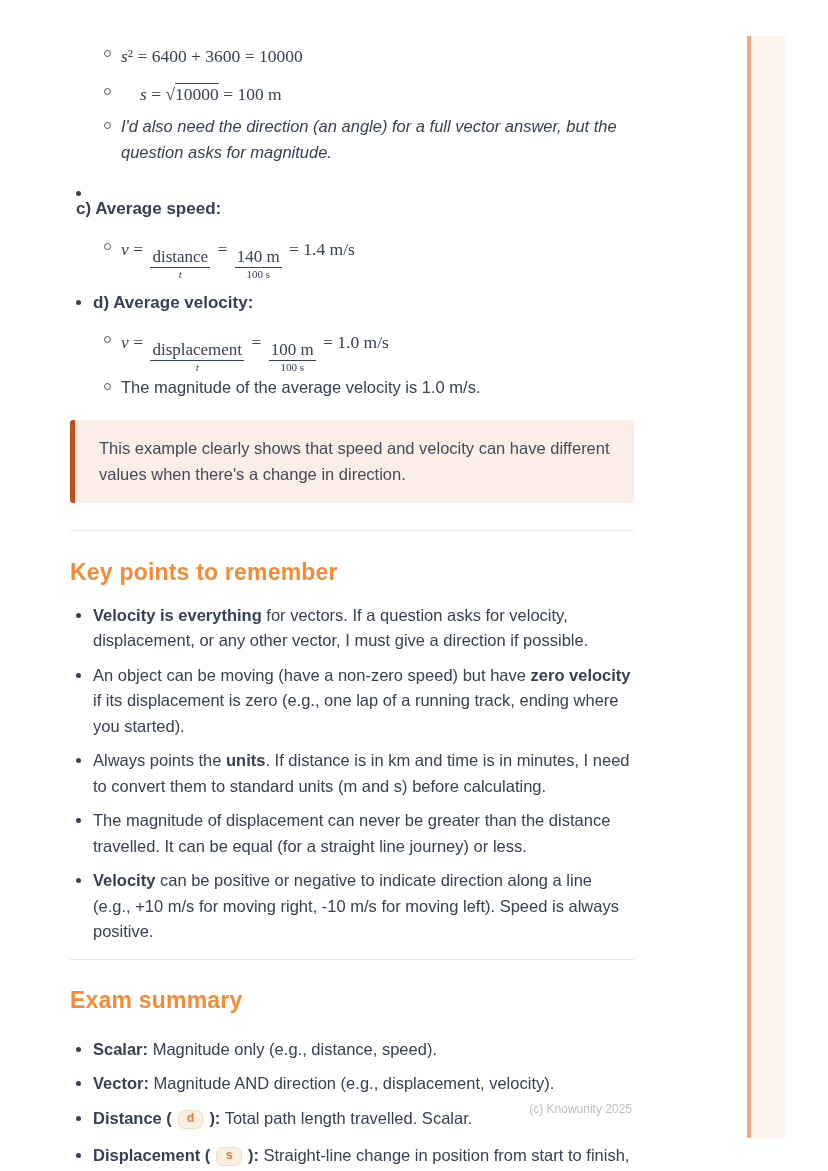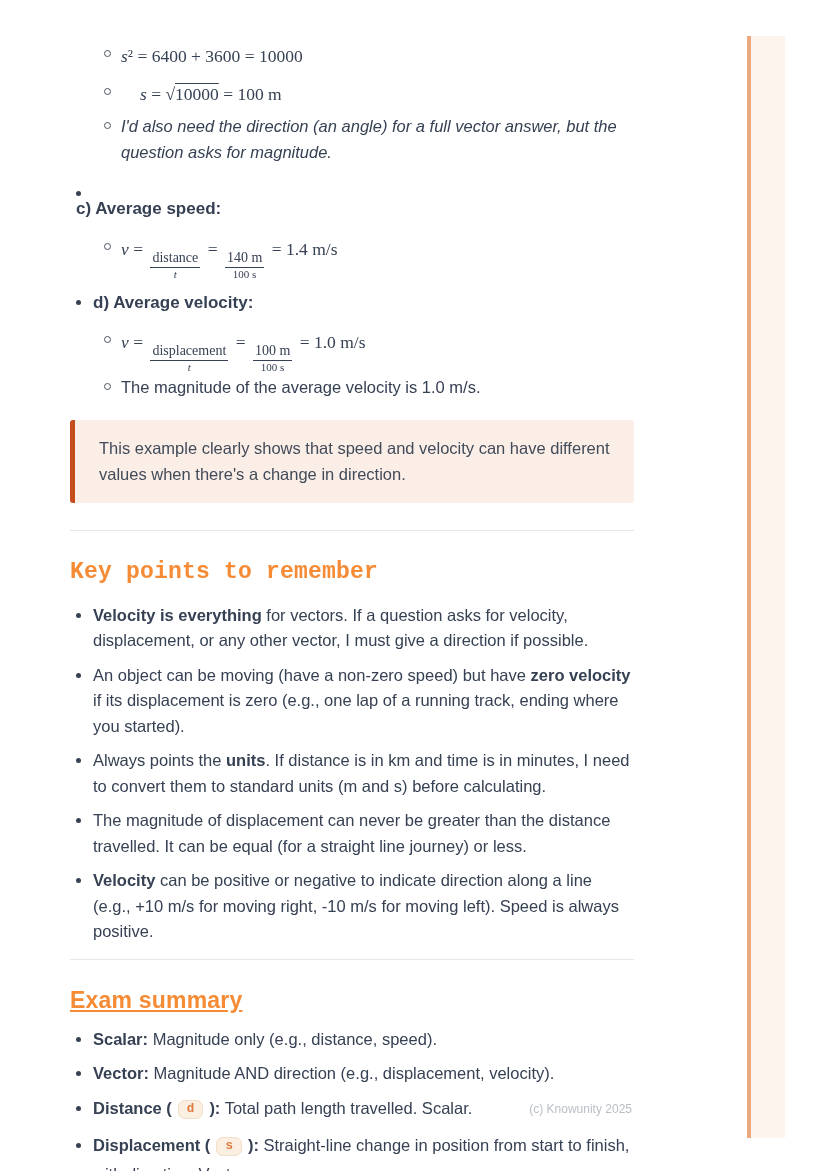--- a/index.html
+++ b/index.html
@@ -21,21 +21,21 @@
   .ring{width:5px;height:5px;border-radius:50%;border:1.5px solid #4a5462;background:transparent;margin:8px 10px 0 0;}
   .li-text{font-size:16.5px;line-height:25.5px;}
   .li-text .bold,.b{font-weight:700;}
   .li-text .it{font-style:italic;}
   .bold-head{font-size:17px;font-weight:700;line-height:25px;}
 
   
   .math{font-family:"Liberation Serif","DejaVu Serif",serif;font-size:17.5px;line-height:28px;}
   .math .ov{text-decoration:overline;}
   .frac{display:inline-flex;flex-direction:column;align-items:center;vertical-align:-7px;line-height:1;margin:0 3px;}
-  .frac .num{font-size:14px;border-bottom:1px solid currentColor;padding:0 2px 1.5px;}
+  .frac .num{font-size:17px;border-bottom:1px solid currentColor;padding:0 2px 1.5px;}
   .frac .den{font-size:11px;padding-top:1.5px;}
   .frac .den.it{font-style:italic;}
 
   
   .code{
     font-family:"Liberation Mono","DejaVu Sans Mono",monospace;
     font-size:12.5px;font-weight:700;color:var(--code-text,#df7a3e);
     background:var(--code-bg,#fbefe2);border:1px solid var(--code-border,#f3dfc9);
     border-radius:7px;padding:1px 8px 2px;margin:0 6px;position:relative;top:-2px;
   }
@@ -122,21 +122,21 @@
       <span class="marker ring"></span>
       <div class="li-text"><span>The magnitude of the average velocity is 1.0 m/s.</span></div>
     </div>
 
     <div class="callout">
       <div class="callout-text">This example clearly shows that speed and velocity can have different values when there's a change in direction.</div>
     </div>
 
     <hr class="divider" style="margin-top:27px;">
 
-    <h2 class="h2" style="margin-top:26px;margin-bottom:16px;font-family:Liberation Mono, monospace;">Key points to remember</h2>
+    <h2 class="h2" style="margin-top:26px;margin-bottom:16px;">Key points to remember</h2>
 
     <div class="li l1">
       <span class="marker dot"></span>
       <div class="li-text"><span class="bold">Velocity is everything</span><span> for vectors. If a question asks for velocity, displacement, or any other vector, I must give a direction if possible.</span></div>
     </div>
     <div class="li l1">
       <span class="marker dot"></span>
       <div class="li-text"><span>An object can be moving (have a non-zero speed) but have </span><span class="bold">zero velocity</span><span> if its displacement is zero (e.g., one lap of a running track, ending where you started).</span></div>
     </div>
     <div class="li l1">
@@ -147,21 +147,21 @@
       <span class="marker dot"></span>
       <div class="li-text"><span>The magnitude of displacement can never be greater than the distance travelled. It can be equal (for a straight line journey) or less.</span></div>
     </div>
     <div class="li l1">
       <span class="marker dot"></span>
       <div class="li-text"><span class="bold">Velocity</span><span> can be positive or negative to indicate direction along a line (e.g., +10 m/s for moving right, -10 m/s for moving left). Speed is always positive.</span></div>
     </div>
 
     <hr class="divider" style="margin-top:14px;">
 
-    <h2 class="h2" style="margin-top:25px;margin-bottom:12px;text-decoration:underline;">Exam summary</h2>
+    <h2 class="h2" style="margin-top:25px;margin-bottom:22px;">Exam summary</h2>
 
     <div class="li l1">
       <span class="marker dot"></span>
       <div class="li-text"><span class="bold">Scalar:</span><span> Magnitude only (e.g., distance, speed).</span></div>
     </div>
     <div class="li l1">
       <span class="marker dot"></span>
       <div class="li-text"><span class="bold">Vector:</span><span> Magnitude AND direction (e.g., displacement, velocity).</span></div>
     </div>
     <div class="li l1">

